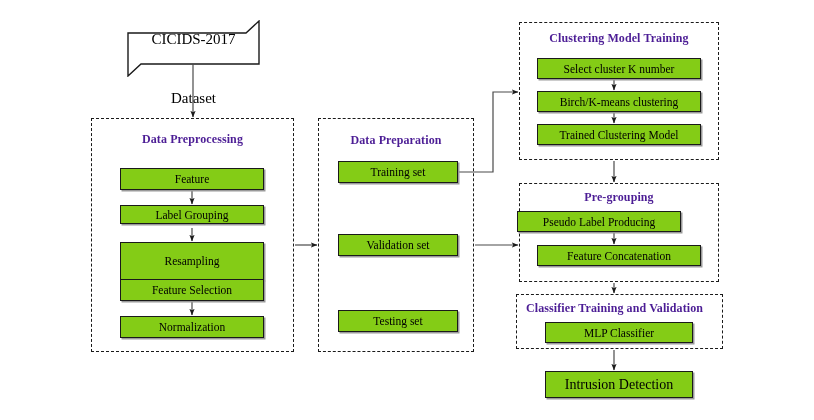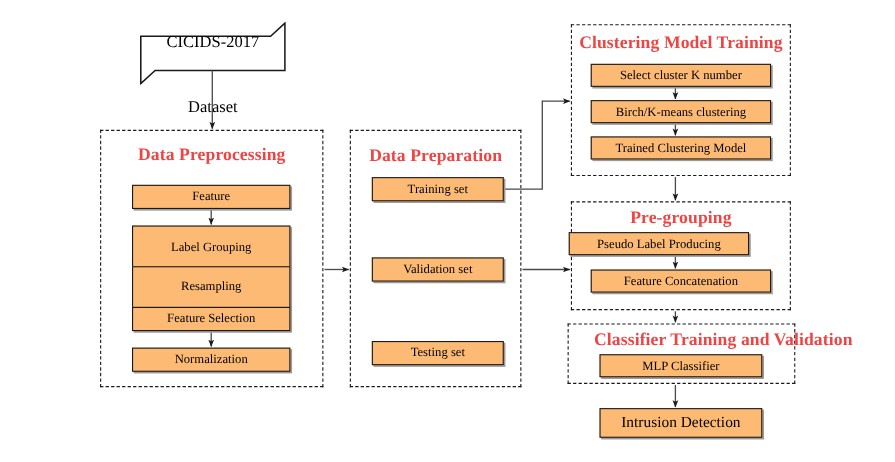--- a/index.html
+++ b/index.html
@@ -27,30 +27,30 @@
     border: 1px dashed #1a1a1a;
     box-sizing: border-box;
     background: transparent;
   }
   .panel-title {
     position: absolute;
     left: 0;
     right: 0;
     text-align: center;
     font-weight: bold;
-    font-size: 16px;
-    color: #ef4444;
+    font-size: 12px;
+    color: #4c1d95;
     letter-spacing: 0.1px;
     white-space: nowrap;
   }
   .node {
     position: absolute;
     box-sizing: border-box;
     border: 1px solid #1a1a1a;
-    background: #fdba74;
+    background: #84cc16;
     display: flex;
     align-items: center;
     justify-content: center;
     font-size: 11.5px;
     color: #000000;
     white-space: nowrap;
     box-shadow: 1.5px 1.5px 0 0 #9a9a9a;
   }
   .node.big {
     font-size: 14px;
@@ -112,21 +112,21 @@
       <path d="M614,113 L614,123"></path>
       <path d="M614,233 L614,244"></path>
       <path d="M614,283 L614,293"></path>
       <path d="M614,350 L614,370"></path>
     </g>
   </svg>
 
   <div class="panel" style="left:91px; top:118px; width:203px; height:234px;"></div>
   <div class="panel-title" style="left:91px; top:132px; width:203px;">Data Preprocessing</div>
   <div class="node" style="left:120px; top:168px; width:144px; height:22px;">Feature</div>
-  <div class="node" style="left:120px; top:205px; width:144px; height:39px;">Label Grouping</div>
+  <div class="node" style="left:120px; top:205px; width:144px; height:19px;">Label Grouping</div>
   <div class="node" style="left:120px; top:242px; width:144px; height:38px;">Resampling</div>
   <div class="node" style="left:120px; top:279px; width:144px; height:22px;">Feature Selection</div>
   <div class="node" style="left:120px; top:316px; width:144px; height:22px;">Normalization</div>
 
   <div class="panel" style="left:318px; top:118px; width:156px; height:234px;"></div>
   <div class="panel-title" style="left:318px; top:133px; width:156px;">Data Preparation</div>
   <div class="node" style="left:338px; top:161px; width:120px; height:22px;">Training set</div>
   <div class="node" style="left:338px; top:234px; width:120px; height:22px;">Validation set</div>
   <div class="node" style="left:338px; top:310px; width:120px; height:22px;">Testing set</div>
 
@@ -135,18 +135,18 @@
   <div class="node" style="left:537px; top:58px; width:164px; height:21px;">Select cluster K number</div>
   <div class="node" style="left:537px; top:91px; width:164px; height:21px;">Birch/K-means clustering</div>
   <div class="node" style="left:537px; top:124px; width:164px; height:21px;">Trained Clustering Model</div>
 
   <div class="panel" style="left:519px; top:183px; width:200px; height:99px;"></div>
   <div class="panel-title" style="left:519px; top:190px; width:200px;">Pre-grouping</div>
   <div class="node" style="left:517px; top:211px; width:164px; height:21px;">Pseudo Label Producing</div>
   <div class="node" style="left:537px; top:245px; width:164px; height:21px;">Feature Concatenation</div>
 
   <div class="panel" style="left:516px; top:294px; width:207px; height:55px;"></div>
-  <div class="panel-title" style="left:540px; top:301px; width:197px;">Classifier Training and Validation</div>
+  <div class="panel-title" style="left:516px; top:301px; width:197px;">Classifier Training and Validation</div>
   <div class="node" style="left:545px; top:322px; width:148px; height:21px;">MLP Classifier</div>
 
   <div class="node big" style="left:545px; top:371px; width:148px; height:27px;">Intrusion Detection</div>
 
 </div>
 
 </body></html>

